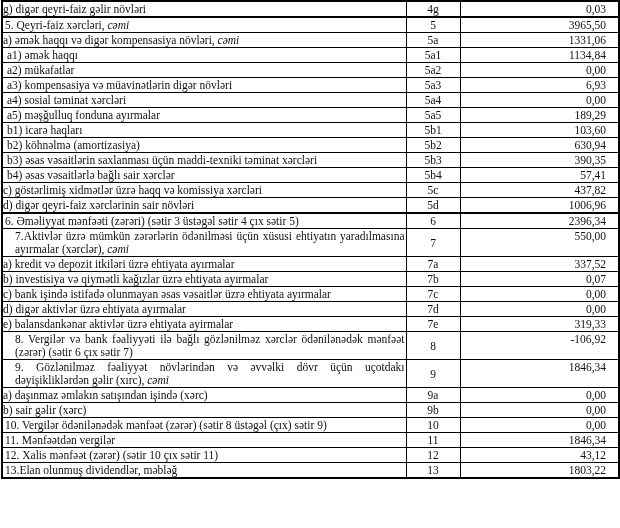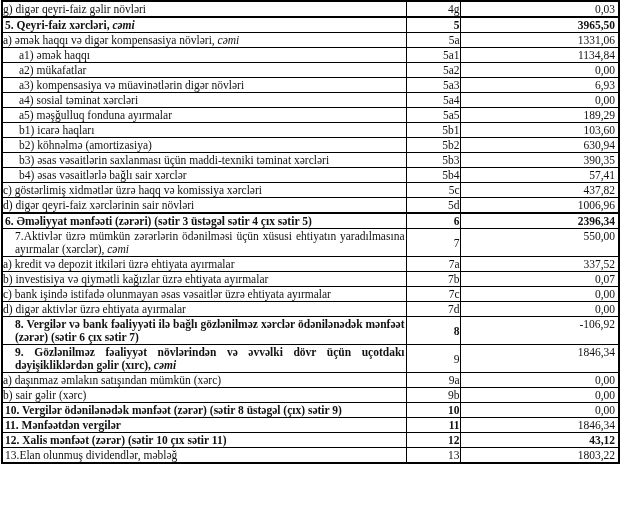--- a/index.html
+++ b/index.html
@@ -24,24 +24,24 @@
     line-height: 13px;
     padding: 1px 2px 0 0;
     vertical-align: middle;
     color: #111;
     overflow: hidden;
     white-space: nowrap;
   }
   td.desc { white-space: normal; }
   td.desc.ind0 { padding-left: 2px; }
   td.desc.ind1 { }
-  td.desc.ind2 { padding-left: 16px; }
-  td.code { text-align: right; padding-right: 0; }
-  td.value { text-align: right; padding-right: 3px; margin-left: 13px; }
-  .bold { font-weight: bold; }
+  td.desc.ind2 { padding-left: 4px; }
+  td.code { text-align: center; padding-right: 0; }
+  td.value { text-align: right; padding-right: 12px; margin-left: 13px; }
+  .bold { font-weight: normal; }
   .cemi { font-style: italic; }
   tr.tall td.desc { text-align: justify; padding-right: 1px; padding-left: 12px; }
   tr.tall td.value { vertical-align: top; }
   tr.tall td.code { vertical-align: middle; }
   tr.thick-top td { border-top: 2px solid #000; }
 </style>
 </head>
 <body>
 
 <table class="fin">
@@ -144,32 +144,37 @@
       <tr>
         <td class="desc ind1"><span>c) bank işində istifadə olunmayan əsas vəsaitlər üzrə ehtiyata ayırmalar</span><span class="cemi"></span></td>
         <td class="code">7c</td>
         <td class="value">0,00</td>
       </tr>
       <tr>
         <td class="desc ind1"><span>d) digər aktivlər üzrə ehtiyata ayırmalar</span><span class="cemi"></span></td>
         <td class="code">7d</td>
         <td class="value">0,00</td>
       </tr>
+      <tr>
+        <td class="desc ind1"><span>e) balansdankənar aktivlər üzrə ehtiyata ayirmalar</span><span class="cemi"></span></td>
+        <td class="code">7e</td>
+        <td class="value">319,33</td>
+      </tr>
       <tr class="tall">
         <td class="desc ind0 bold"><span>8. Vergilər və bank fəaliyyəti ilə bağlı gözlənilməz xərclər ödənilənədək mənfəət (zərər) (sətir 6 çıx sətir 7)</span><span class="cemi"></span></td>
         <td class="code bold">8</td>
         <td class="value">-106,92</td>
       </tr>
       <tr class="tall">
         <td class="desc ind0 bold"><span>9. Gözlənilməz fəaliyyət növlərindən və əvvəlki dövr üçün uçotdakı dəyişikliklərdən gəlir (xırc), </span><span class="cemi">cəmi</span></td>
         <td class="code">9</td>
         <td class="value">1846,34</td>
       </tr>
       <tr>
-        <td class="desc ind1"><span>a) daşınmaz əmlakın satışından mümkün (xərc)</span><span class="cemi"></span></td>
+        <td class="desc ind1"><span>a) daşınmaz əmlakın satışından işində (xərc)</span><span class="cemi"></span></td>
         <td class="code">9a</td>
         <td class="value">0,00</td>
       </tr>
       <tr>
         <td class="desc ind1"><span>b) sair gəlir (xərc)</span><span class="cemi"></span></td>
         <td class="code">9b</td>
         <td class="value">0,00</td>
       </tr>
       <tr>
         <td class="desc ind0 bold"><span>10. Vergilər ödənilənədək mənfəət (zərər) (sətir 8 üstəgəl (çıx) sətir 9)</span><span class="cemi"></span></td>

